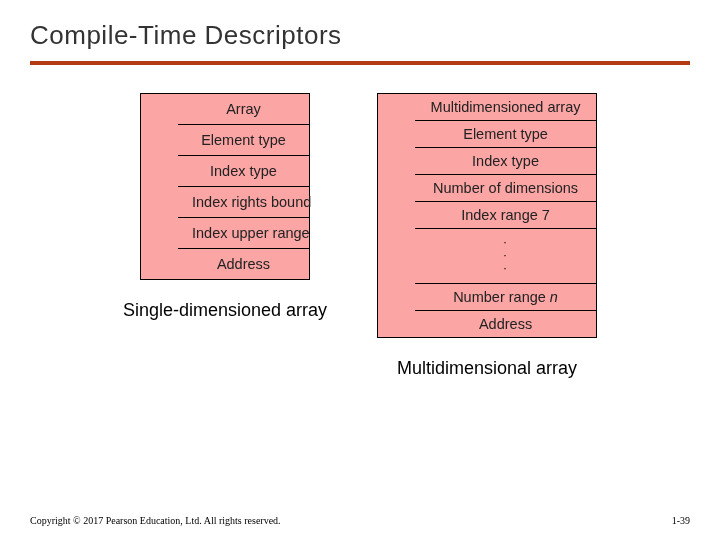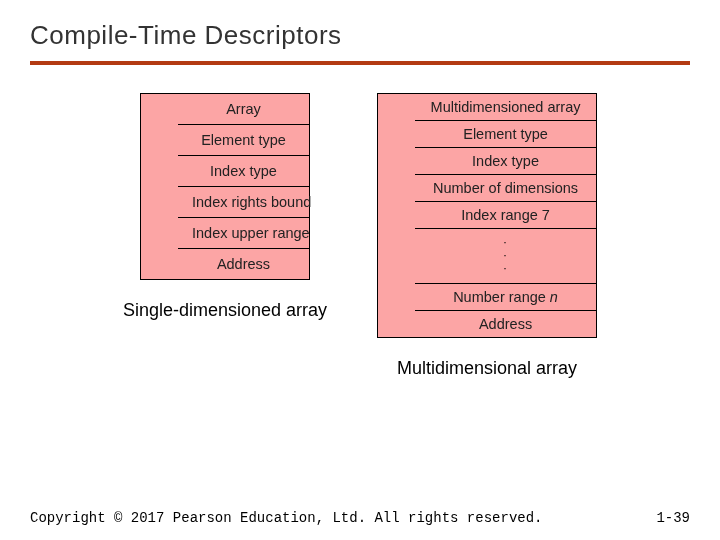--- a/index.html
+++ b/index.html
@@ -11,21 +11,21 @@
   .col { display: flex; flex-direction: column; align-items: center; }
   .descriptor { border: 1px solid #000; background: #fca5a5; font-family: Arial, sans-serif; font-size: 14.5px; color: #222; padding-left: 37px; }
   .descriptor .cell { border-bottom: 1px solid #000; padding: 7px 14px; text-align: center; white-space: nowrap; }
   .descriptor .cell:last-child { border-bottom: none; }
   .descriptor.left { width: 170px; }
   .descriptor.right { width: 220px; }
   .cell.tight { padding: 5px 14px; }
   .vdots { line-height: 1.1; padding: 2px 0 4px 0; text-align: center; font-size: 12px; letter-spacing: 1px; color:#000; }
   .italic { font-style: italic; }
   .caption { margin-top: 20px; font-size: 18px; text-align: center; color:#000; }
-  .footer { position: absolute; bottom: 14px; left: 30px; right: 30px; display: flex; justify-content: space-between; font-size: 14px; color: #000; font-family: Liberation Mono, monospace; text-align: center; }
+  .footer { position: absolute; bottom: 14px; left: 30px; right: 30px; display: flex; justify-content: space-between; font-size: 10px; color: #000; font-family: Liberation Serif, serif; text-align: center; }
 </style>
 </head>
 <body>
 
 <div class="slide">
   <h1 class="title">Compile-Time Descriptors</h1>
   <hr class="rule">
 
   <div class="columns">
 

